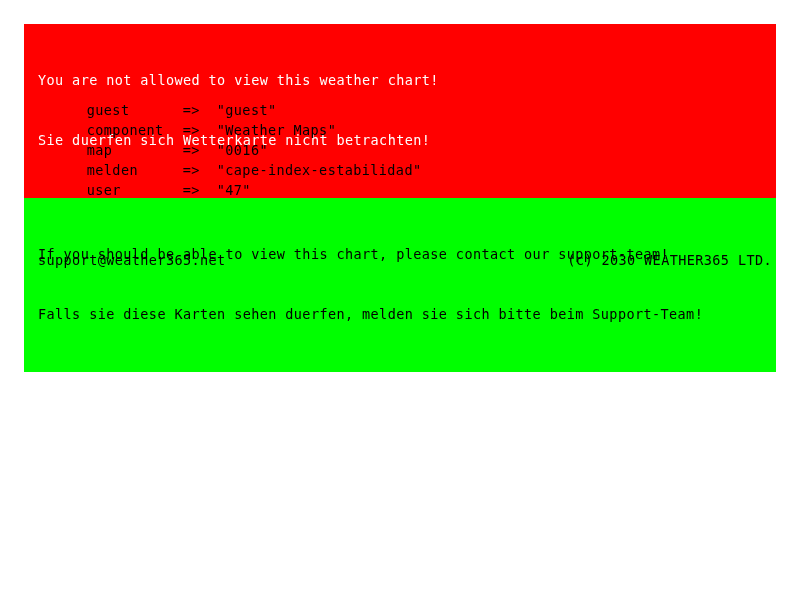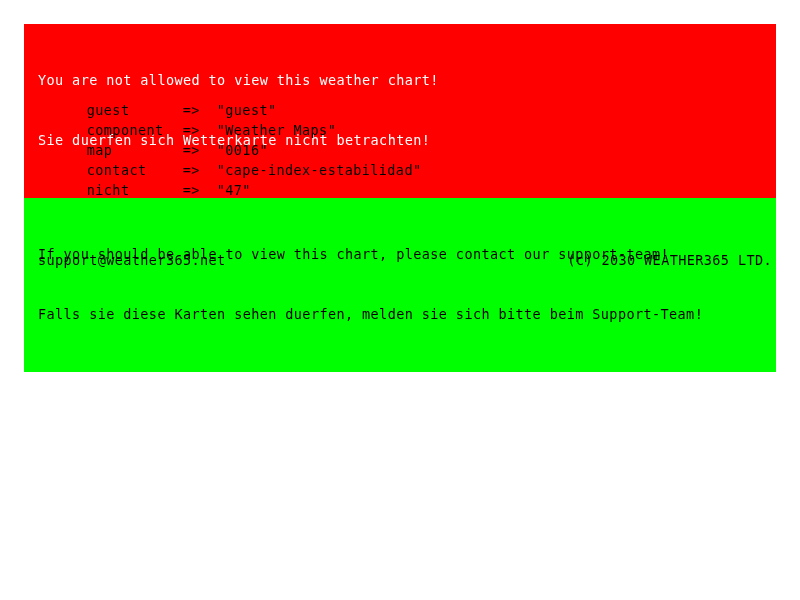--- a/index.html
+++ b/index.html
@@ -105,24 +105,24 @@
     <div class="param-row">
       <span class="param-key">guest</span><span class="param-arrow">=&gt;</span><span class="param-val">"guest"</span>
     </div>
     <div class="param-row">
       <span class="param-key">component</span><span class="param-arrow">=&gt;</span><span class="param-val">"Weather Maps"</span>
     </div>
     <div class="param-row">
       <span class="param-key">map</span><span class="param-arrow">=&gt;</span><span class="param-val">"0016"</span>
     </div>
     <div class="param-row">
-      <span class="param-key">contact</span><span class="param-arrow">=&gt;</span><span class="param-val">"cape-index-estabilidad"</span>
+      <span class="param-key">melden</span><span class="param-arrow">=&gt;</span><span class="param-val">"cape-index-estabilidad"</span>
     </div>
     <div class="param-row">
-      <span class="param-key">nicht</span><span class="param-arrow">=&gt;</span><span class="param-val">"47"</span>
+      <span class="param-key">user</span><span class="param-arrow">=&gt;</span><span class="param-val">"47"</span>
     </div>
   </div>
 
   <div class="banner banner-ok">
     <span class="line">If you should be able to view this chart, please contact our support-team!</span>
     <span class="line">Falls sie diese Karten sehen duerfen, melden sie sich bitte beim Support-Team!</span>
   </div>
 
   <div class="footer">
     <span class="footer-left">support@weather365.net</span>

